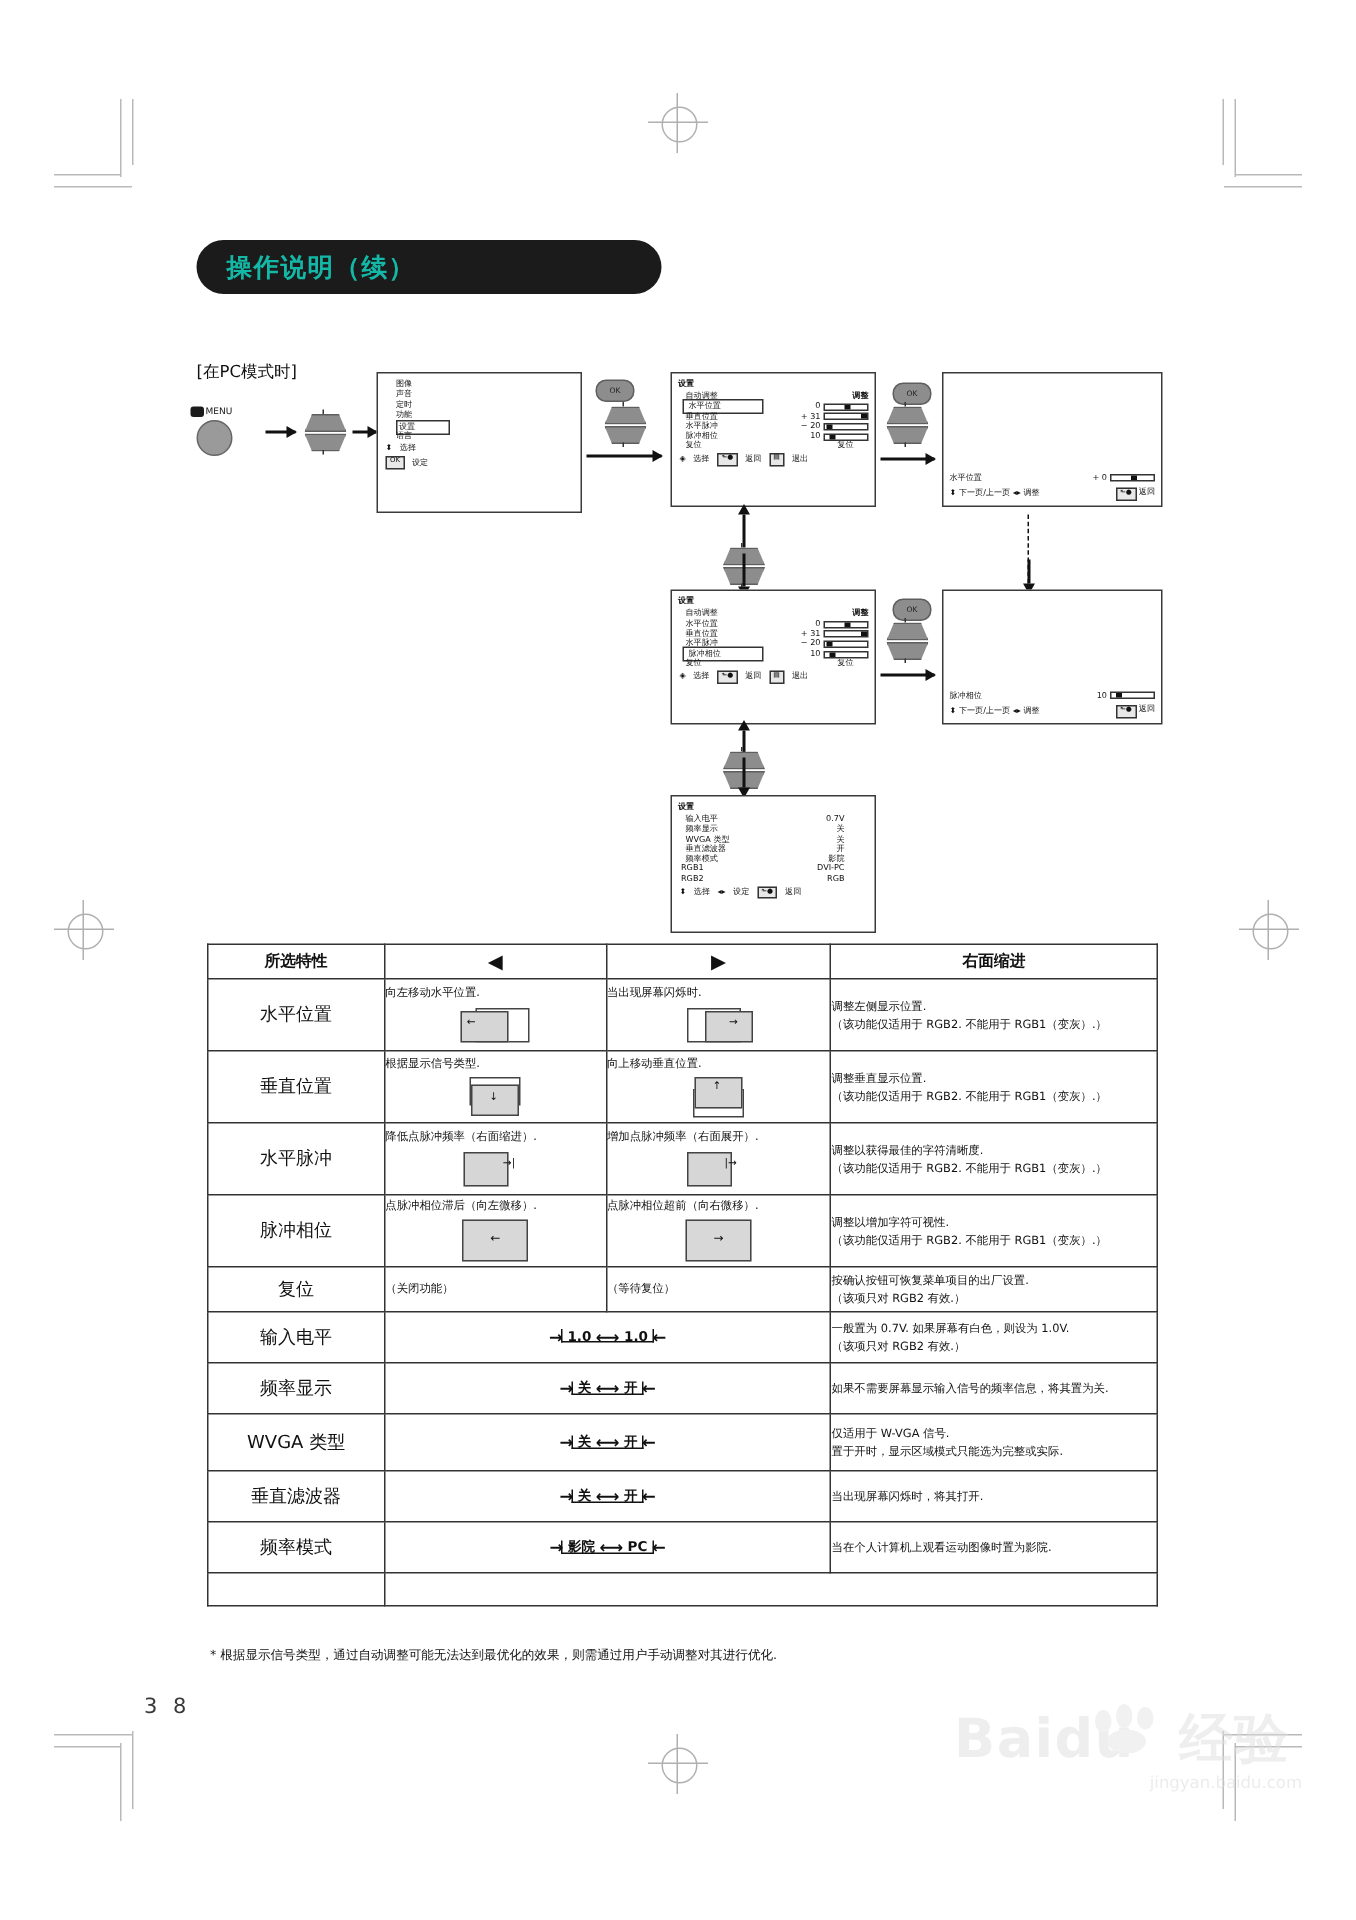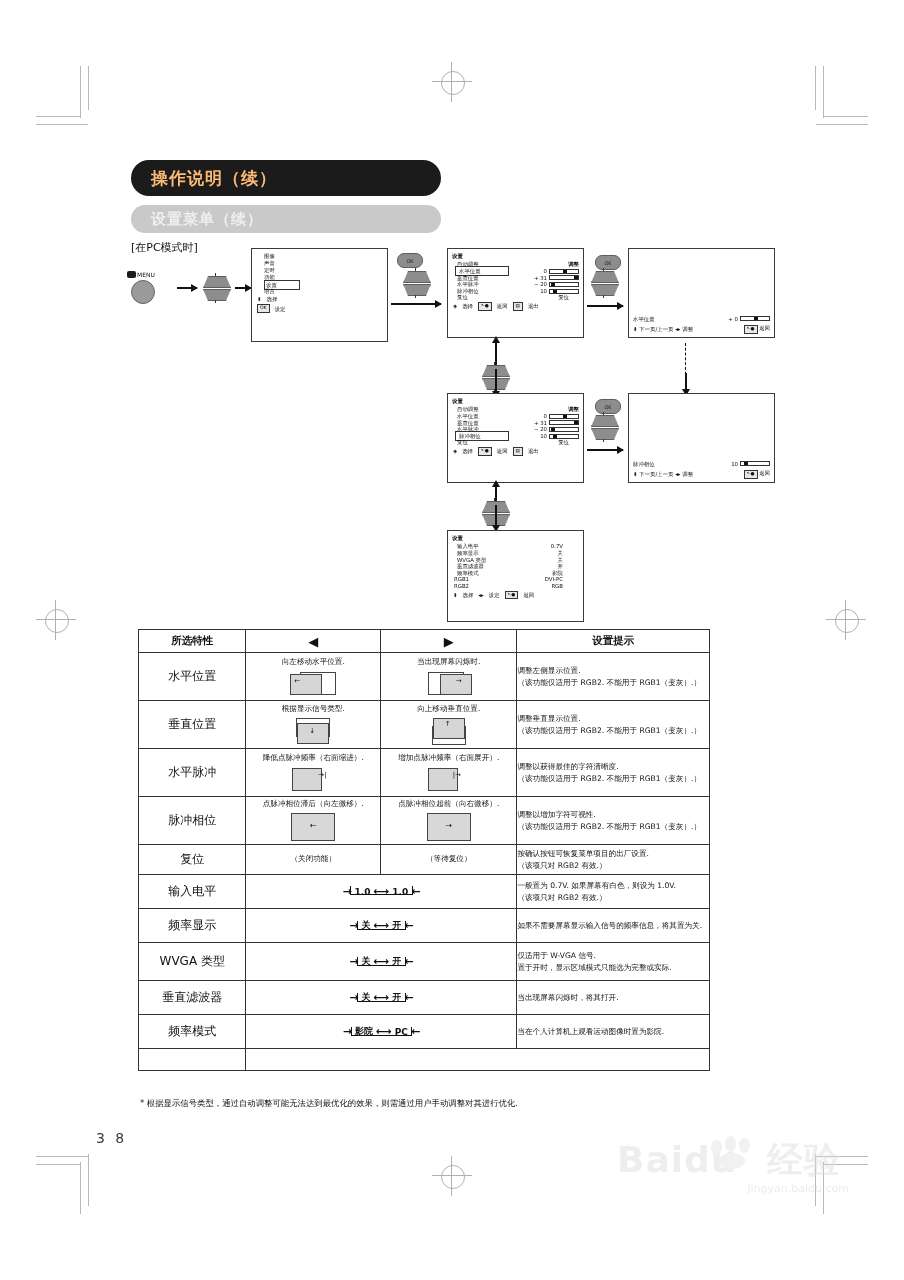--- a/index.html
+++ b/index.html
@@ -21,21 +21,21 @@
   .reg .rh{position:absolute;left:0;top:19px;width:40px;height:1px;background:#b0b0b0;}
   .reg .rv{position:absolute;top:0;left:19px;width:1px;height:40px;background:#b0b0b0;}
   .reg .rc{position:absolute;left:9px;top:9px;width:22px;height:22px;border:1px solid #b0b0b0;border-radius:50%;}
 
   
   .title-pill{
     position:absolute;left:131px;top:160px;width:310px;height:36px;
     background:#1b1b1b;border-radius:18px;
     display:flex;align-items:center;
   }
-  .title-pill span{color:#fdba74;font-size:17px;font-weight:bold;padding-left:20px;letter-spacing:1px;}
+  .title-pill span{color:#14b8a6;font-size:17px;font-weight:bold;padding-left:20px;letter-spacing:1px;}
   .sub-pill{
     position:absolute;left:131px;top:205px;width:310px;height:28px;
     background:#c9c9c9;border-radius:14px;
     display:flex;align-items:center;
   }
   .sub-pill span{color:#efefef;font-size:15px;font-weight:bold;padding-left:20px;letter-spacing:1px;}
   .mode-label{position:absolute;left:131px;top:240px;font-size:11px;}
 
   
   .flow{position:absolute;left:125px;top:243px;width:660px;height:380px;}
@@ -88,31 +88,31 @@
 
   .arr{position:absolute;background:#111;height:2px;}
   .arr::after{content:"";position:absolute;right:-1px;top:-3px;border-left:7px solid #111;border-top:4px solid transparent;border-bottom:4px solid transparent;}
   .varr{position:absolute;background:#111;width:2px;}
   .varr.up::after{content:"";position:absolute;top:-7px;left:-3px;border-bottom:7px solid #111;border-left:4px solid transparent;border-right:4px solid transparent;}
   .varr.dn::after{content:"";position:absolute;bottom:-7px;left:-3px;border-top:7px solid #111;border-left:4px solid transparent;border-right:4px solid transparent;}
   .vdash{position:absolute;width:0;border-left:1px dashed #111;}
 
   
   table.spec{
-    position:absolute;left:138px;top:629px;width:572px;
+    position:absolute;left:138px;top:629px;width:634px;
     border-collapse:collapse;background:#fff;
   }
   table.spec th,table.spec td{border:1px solid #333;padding:0;vertical-align:middle;}
   table.spec th{font-size:10.5px;font-weight:bold;text-align:center;height:22px;}
   .c1{width:118px;}
   .c2{width:148px;}
   .c3{width:150px;}
   .c4{width:218px;}
   .feat{font-size:12px;text-align:center;}
-  .dir{font-size:7.6px;padding:3px 4px 4px 4px;text-align:center;line-height:1.35;}
+  .dir{font-size:7.6px;padding:3px 4px 4px 4px;text-align:left;line-height:1.35;}
   .dir.ctr{text-align:center;}
   .hint{font-size:7.6px;padding:4px 5px;line-height:1.5;}
   .arrowch{font-size:13px;line-height:1;}
 
   
   .pic{margin:3px auto 1px auto;position:relative;}
   .pic .outer{position:absolute;border:1px solid #444;background:#fff;}
   .pic .inner{position:absolute;border:1px solid #444;background:#d6d6d6;}
   .pic .ar{position:absolute;font-size:7px;line-height:1;color:#111;}
   .pbox{width:42px;height:26px;border:1px solid #444;background:#d8d8d8;display:flex;align-items:center;justify-content:center;font-size:8px;margin:3px auto 1px auto;}
@@ -121,21 +121,21 @@
   .cyc{display:flex;align-items:center;justify-content:center;font-size:9px;font-weight:bold;position:relative;height:30px;}
   .cyc .loop{position:relative;display:flex;align-items:center;gap:3px;padding:0 2px;}
   .cycline{position:absolute;left:10px;right:10px;bottom:2px;height:8px;border:1.5px solid #111;border-top:none;}
   .ah{font-size:11px;line-height:1;}
 
   
   .footnote{position:absolute;left:140px;top:1098px;font-size:8.4px;}
   .pageno{position:absolute;left:96px;top:1130px;font-size:14px;letter-spacing:3px;color:#3a3a3a;}
 
   
-  .wm{position:absolute;left:617px;top:1142px;width:232px;height:62px;opacity:.5;}
+  .wm{position:absolute;left:636px;top:1142px;width:232px;height:62px;opacity:.5;}
   .wm .big{font-size:36px;font-weight:bold;color:#dedede;letter-spacing:1px;line-height:1;}
   .wm .small{font-size:11px;color:#d9d9d9;text-align:right;margin-top:4px;}
   .paw{position:absolute;left:88px;top:-6px;width:60px;height:34px;}
   .paw span{position:absolute;background:#e4e4e4;border-radius:50%;}
 </style>
 </head>
 <body>
 
 <div class="page">
 
@@ -180,23 +180,20 @@
       <div class="rc"></div>
   </div>
   <div class="reg" style="left:432px;top:1156px;">
     <div class="rh"></div>
       <div class="rv"></div>
       <div class="rc"></div>
   </div>
 
   <div class="title-pill">
     <span>操作说明（续）</span>
-  </div>
-  <div class="sub-pill">
-    <span>设置菜单（续）</span>
   </div>
   <div class="mode-label">[在PC模式时]</div>
 
   <div class="flow">
 
     <div class="menubtn">
       <div class="cap">
         <span class="sq"></span>
         <span>MENU</span>
       </div>
@@ -502,21 +499,21 @@
         <col class="c1">
         <col class="c2">
         <col class="c3">
         <col class="c4">
       </colgroup>
     <thead>
       <tr>
         <th>所选特性</th>
         <th><span class="arrowch">◀</span></th>
         <th><span class="arrowch">▶</span></th>
-        <th>设置提示</th>
+        <th>右面缩进</th>
       </tr>
     </thead>
     <tbody>
 
 
       <tr style="height:48px;">
         <td class="feat">水平位置</td>
         <td class="dir">
           <div>向左移动水平位置.</div>
           <div class="pic" style="width:46px;height:24px;">

